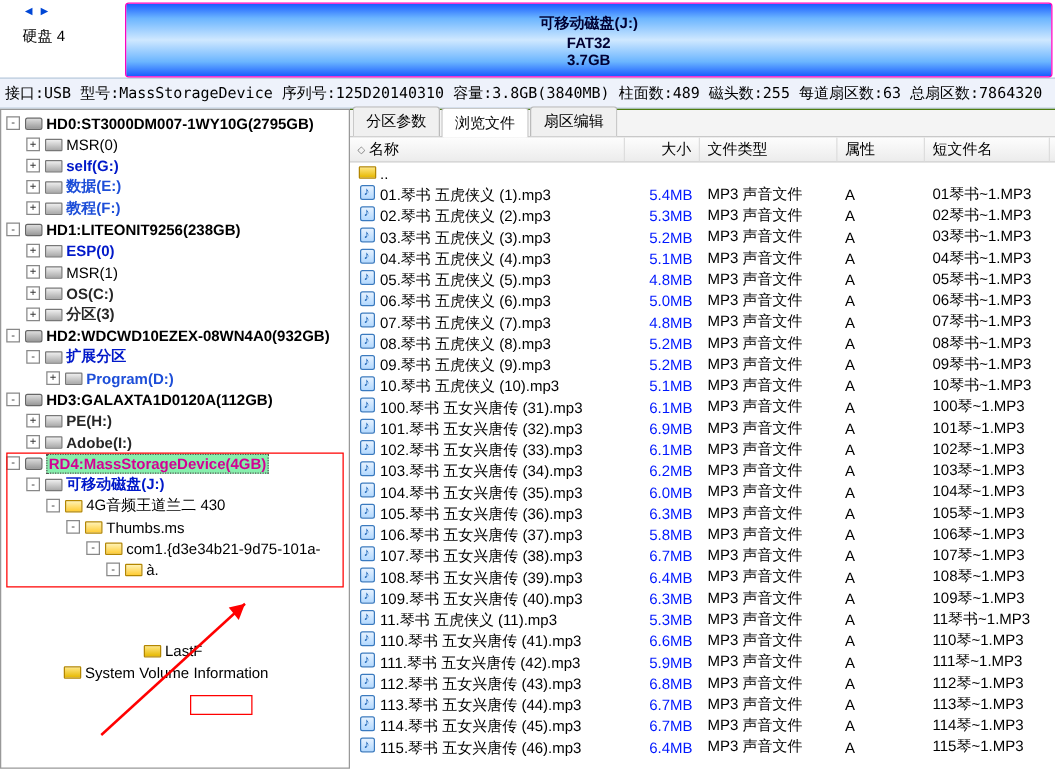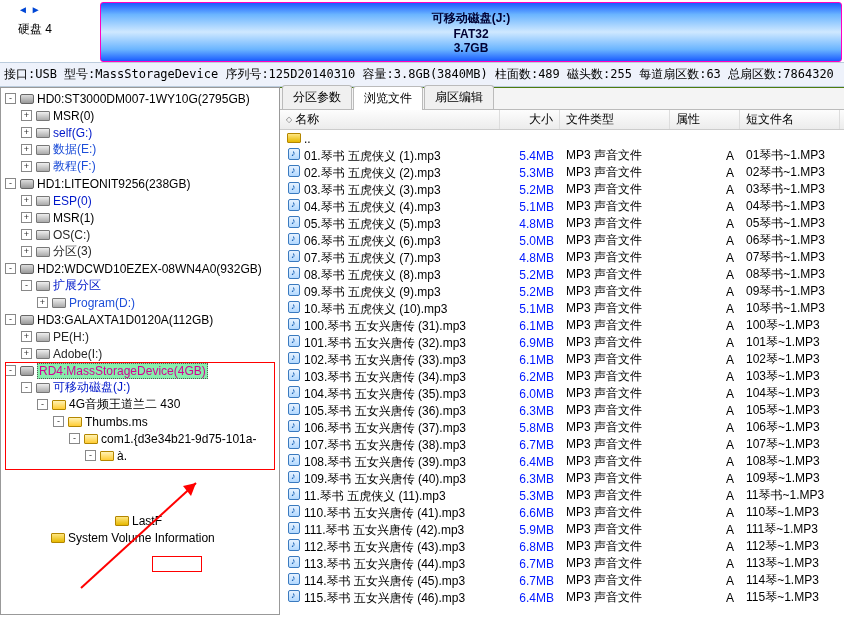--- a/index.html
+++ b/index.html
@@ -13,21 +13,21 @@
 .tree{width:280px;border:1px solid #999;overflow:hidden;position:relative;background:#fff;}
 .tree-inner{padding:2px 0;}
 .tn{display:flex;align-items:center;height:17px;white-space:nowrap;cursor:default;font-family:"SimSun",monospace;}
 .tog{width:11px;height:11px;border:1px solid #888;display:inline-flex;align-items:center;justify-content:center;font-size:9px;line-height:1;margin-right:1px;color:#333;background:#fff;}
 .nog{width:11px;display:inline-block;}
 .ico{width:16px;height:14px;margin:0 2px;display:inline-flex;align-items:center;justify-content:center;}
 .hdd{background:linear-gradient(#ddd,#999);border:1px solid #666;border-radius:2px;width:14px;height:10px;}
 .vol{width:14px;height:10px;background:linear-gradient(#eee,#aaa);border:1px solid #777;border-radius:1px;}
 .fld{width:14px;height:10px;background:linear-gradient(#ffe680,#e6b800);border:1px solid #b38600;border-radius:1px;}
 .fldopen{width:14px;height:10px;background:linear-gradient(#fff2b3,#ffcc33);border:1px solid #b38600;border-radius:1px;}
-.lbl b{font-weight:normal;}
+.lbl b{font-weight:bold;}
 .c-blue{color:#0018c9;}
 .c-brown{color:#1d4ed8;}
 .c-dark{color:#272727;}
 .c-hot{color:#d40093;}
 .hilite{background:#86efac;border:1px dotted #555;padding:0 1px;}
 .redbox{position:absolute;border:1px solid #ff0000;pointer-events:none;}
 .arrow{position:absolute;pointer-events:none;}
 .right{flex:1;display:flex;flex-direction:column;border-top:1px solid #4d7c0f;}
 .tabs{display:flex;background:#f4f4f4;border-bottom:1px solid #bbb;padding-left:2px;height:22px;align-items:flex-end;}
 .tab{padding:3px 10px;border:1px solid #bbb;border-bottom:none;margin-right:1px;background:#f0f0f0;border-radius:3px 3px 0 0;}
@@ -39,21 +39,21 @@
 .fr{display:flex;align-items:center;height:17px;}
 .fc{padding:0 6px;white-space:nowrap;overflow:hidden;}
 .fico{width:16px;height:14px;display:inline-flex;align-items:center;justify-content:center;margin-right:2px;}
 .mus{width:12px;height:12px;border:1px solid #3a7abf;border-radius:2px;background:linear-gradient(#e6f2ff,#b3d9ff);position:relative;}
 .mus::after{content:"♪";position:absolute;font-size:9px;color:#0050aa;left:2px;top:-1px;}
 .up{width:14px;height:10px;background:linear-gradient(#ffe680,#e6b800);border:1px solid #b38600;border-radius:1px;position:relative;}
 .sz{color:#0018ff;text-align:right;}
 .col-name{width:220px;}
 .col-size{width:60px;}
 .col-type{width:110px;}
-.col-attr{width:70px;text-align:right;}
+.col-attr{width:70px;text-align:left;}
 .col-short{width:100px;}
 .sortmark{font-size:8px;color:#777;margin-right:3px;}
 </style>
 </head>
 <body>
 
 <div class="topbar">
   <div class="disklabel">
     <div class="arrows">◄ ►</div>
     <div>硬盘 4</div>

